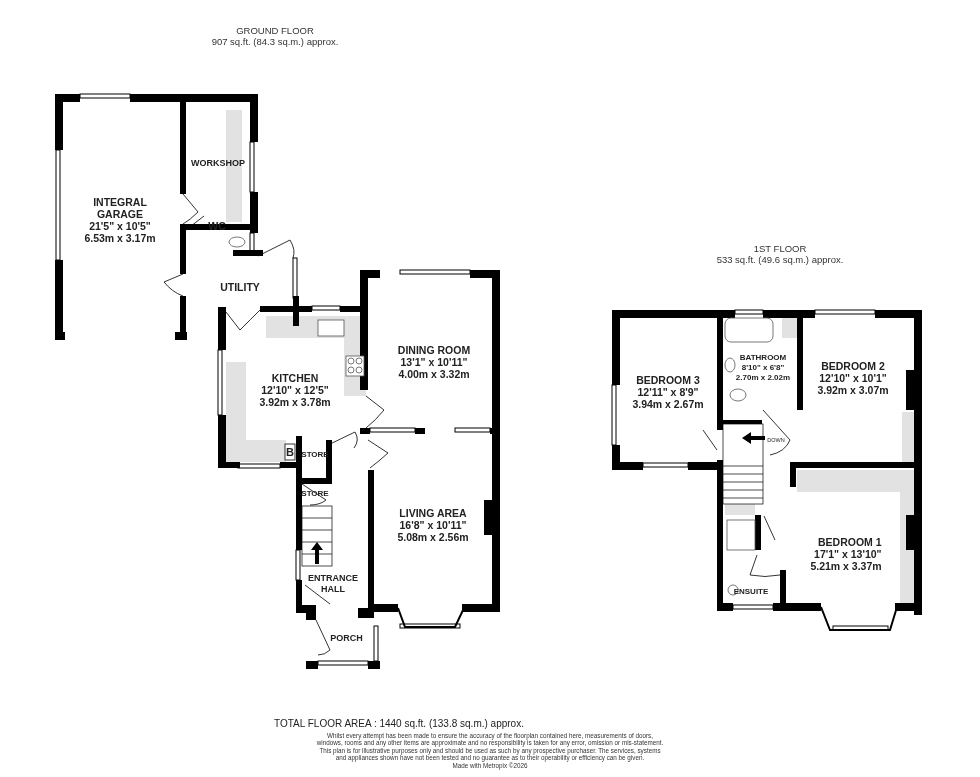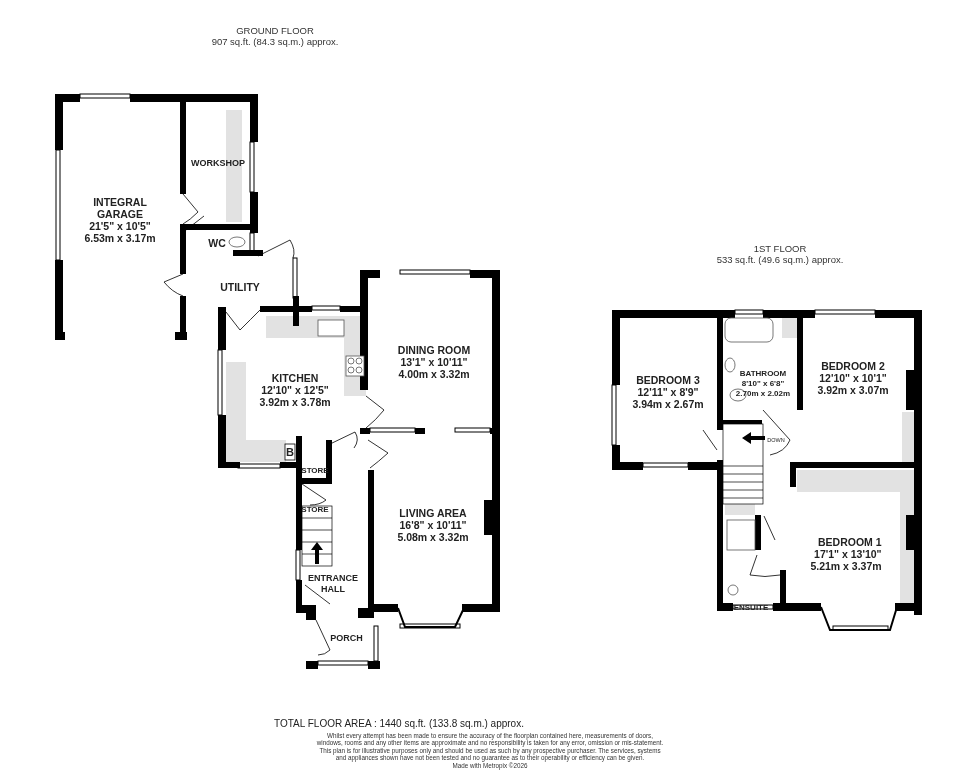--- a/index.html
+++ b/index.html
@@ -1,20 +1,20 @@
 <!DOCTYPE html>
 <html><head>
 <meta charset="utf-8">
 <style>
   html,body{margin:0;padding:0;background:#fff;}
   body{width:980px;height:777px;position:relative;overflow:hidden;font-family:"Liberation Sans",sans-serif;color:#222;}
   .floor-head{position:absolute;text-align:center;font-size:9.5px;line-height:11px;color:#333;}
   .plan{position:absolute;left:0;top:0;}
   .room-label{position:absolute;text-align:center;font-weight:bold;font-size:10.5px;line-height:12px;color:#222;white-space:nowrap;transform:translateX(-50%);}
-  .room-label.small{font-size:8px;line-height:10px;margin-top:16px;}
+  .room-label.small{font-size:8px;line-height:10px;}
   .room-label.med{font-size:9px;line-height:10.5px;}
   .footer-total{position:absolute;left:0;width:798px;top:718px;text-align:center;font-size:10px;color:#222;}
   .footer-disc{position:absolute;left:315px;width:350px;top:732px;text-align:center;font-size:6.3px;line-height:7.4px;color:#333;}
   .footer-made{display:block;}
 </style>
 </head>
 <body>
 
 <div class="floor-head" style="left:160px;top:25px;width:230px;">
   <div>GROUND FLOOR</div>
@@ -195,36 +195,36 @@
 
 <div class="room-label" style="left:290px;top:446px;font-size:11px;">B</div>
 
 <div class="room-label" style="left:120px;top:196px;">
   <div>INTEGRAL</div>
   <div>GARAGE</div>
   <div>21'5"  x 10'5"</div>
   <div>6.53m  x 3.17m</div>
 </div>
 <div class="room-label med" style="left:218px;top:158px;">WORKSHOP</div>
-<div class="room-label" style="left:217px;top:237px;">WC</div>
+<div class="room-label" style="left:217px;top:220px;">WC</div>
 <div class="room-label" style="left:240px;top:281px;">UTILITY</div>
 <div class="room-label" style="left:295px;top:372px;">
   <div>KITCHEN</div>
   <div>12'10"  x 12'5"</div>
   <div>3.92m  x 3.78m</div>
 </div>
 <div class="room-label" style="left:434px;top:344px;">
   <div>DINING ROOM</div>
   <div>13'1"  x 10'11"</div>
   <div>4.00m  x 3.32m</div>
 </div>
 <div class="room-label" style="left:433px;top:507px;">
   <div>LIVING AREA</div>
   <div>16'8"  x 10'11"</div>
-  <div>5.08m  x 3.32m</div>
+  <div>5.08m  x 2.56m</div>
 </div>
 <div class="room-label small" style="left:315px;top:450px;">STORE</div>
 <div class="room-label small" style="left:315px;top:489px;">STORE</div>
 <div class="room-label med" style="left:333px;top:573px;">
   <div>ENTRANCE</div>
   <div>HALL</div>
 </div>
 <div class="room-label med" style="left:343px;top:633px;padding-left:7px;">PORCH</div>
 
 <div class="room-label" style="left:668px;top:374px;">

